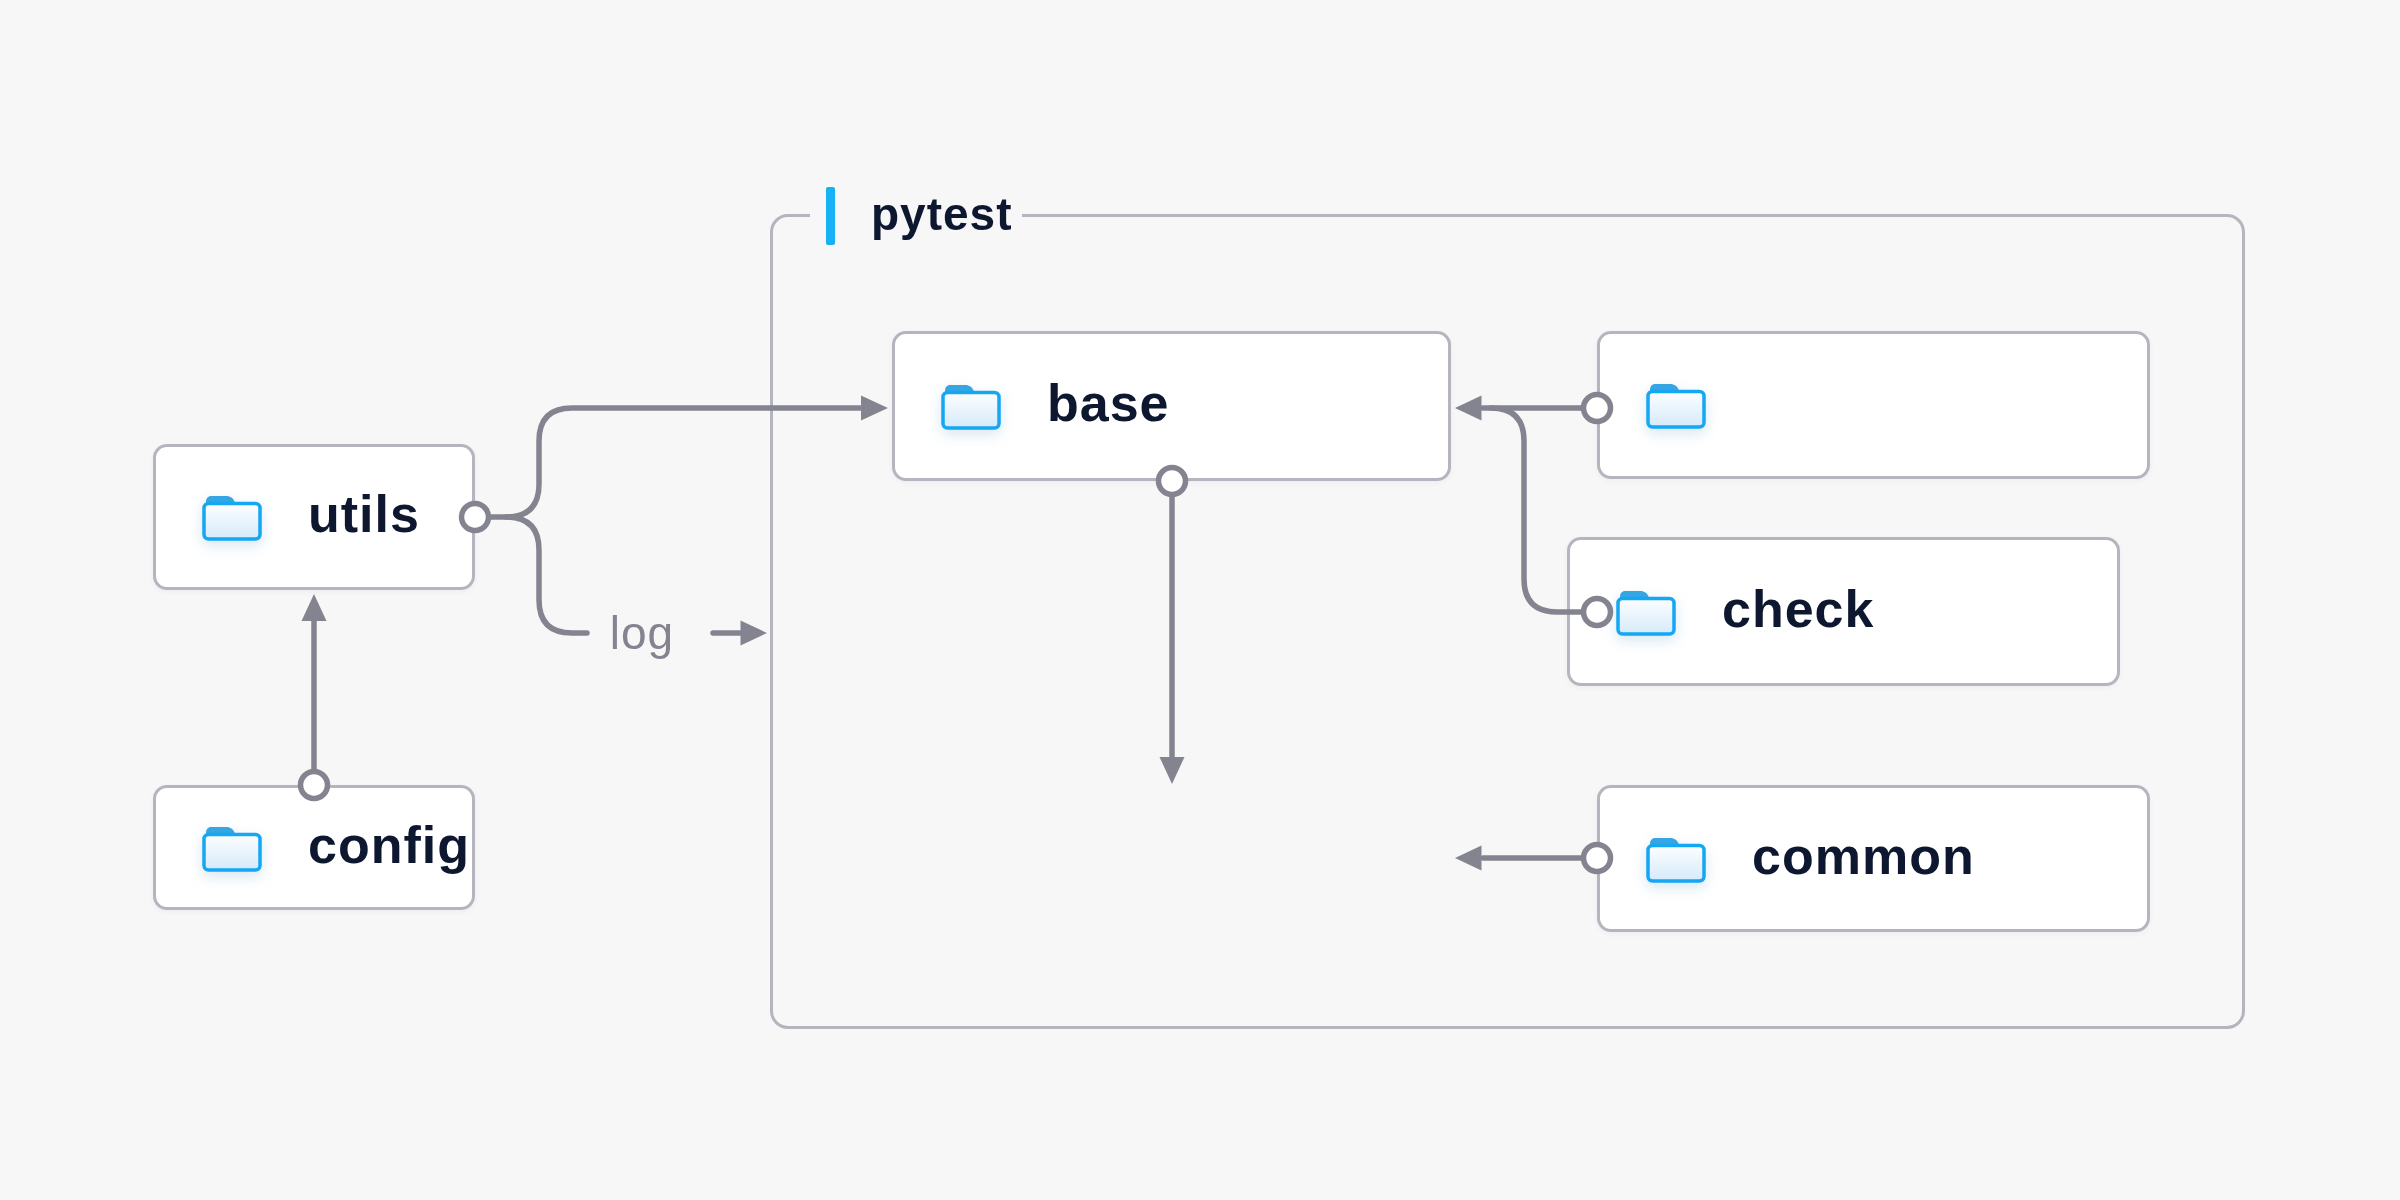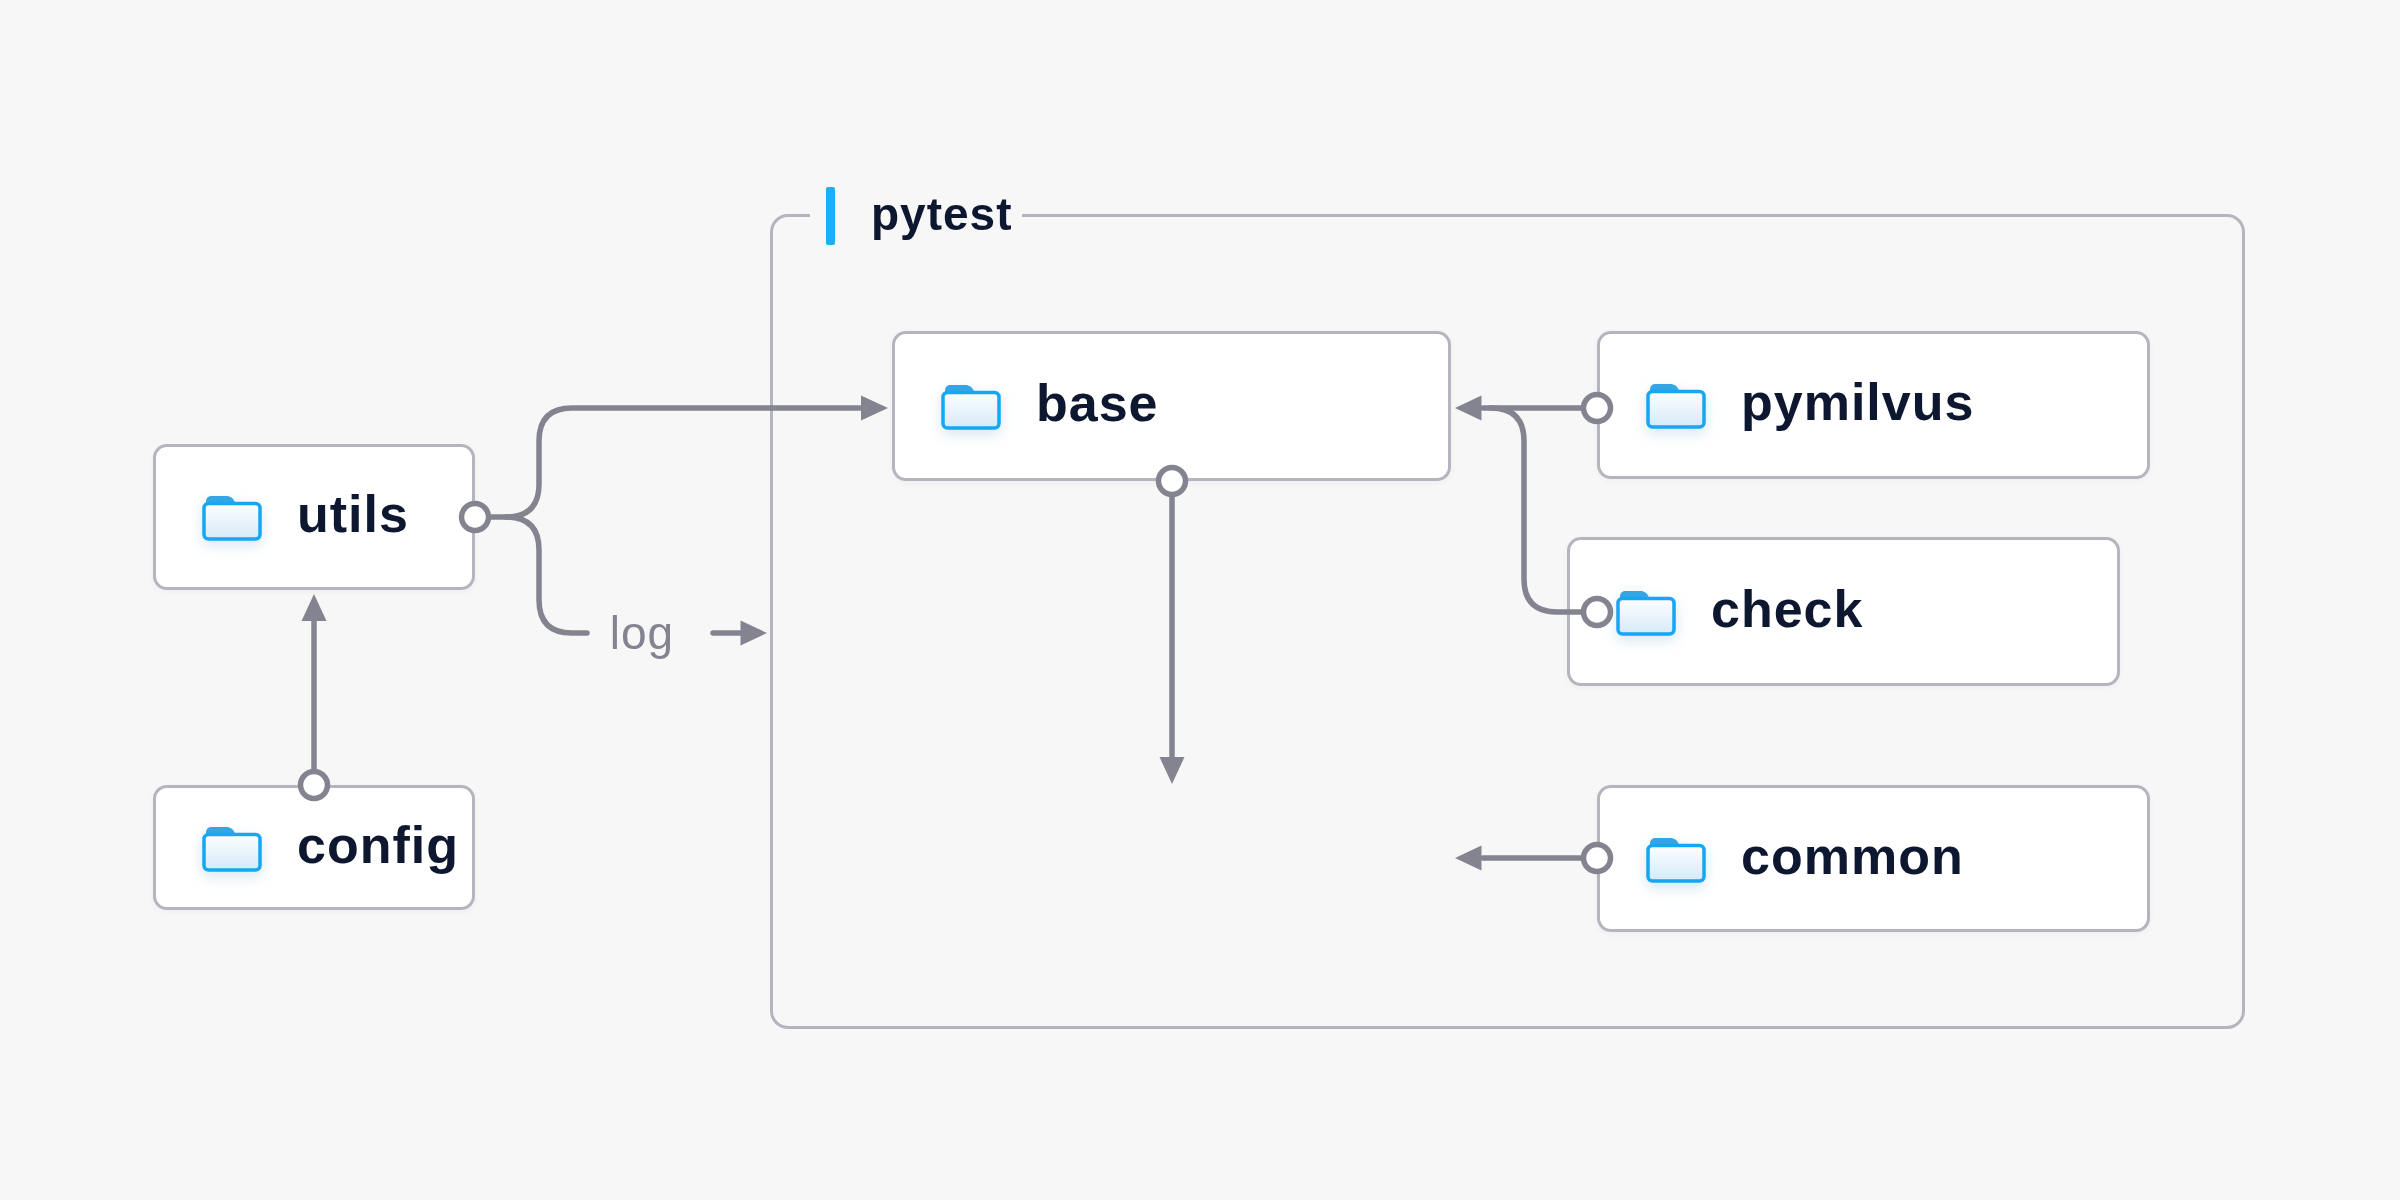--- a/index.html
+++ b/index.html
@@ -13,21 +13,21 @@
   }
   .group-label{
     position:absolute;left:810px;top:185px;height:62px;
     display:flex;align-items:center;gap:36px;background:#f7f7f8;
     padding:0 10px 0 16px;z-index:4;
   }
   .group-bar{width:9px;height:58px;background:#16b2f5;border-radius:2px;}
   .group-text{font-size:46px;font-weight:600;color:#0d1830;letter-spacing:1px;line-height:1;padding-bottom:4px;}
   .node{
     position:absolute;background:#ffffff;border:3px solid #b4b5bf;border-radius:14px;
-    box-sizing:border-box;display:flex;align-items:center;gap:33px;padding-left:44px;
+    box-sizing:border-box;display:flex;align-items:center;gap:44px;padding-left:44px;
     box-shadow:0 2px 6px rgba(16,24,40,0.04);z-index:2;
   }
   .node-utils{left:153px;top:444px;width:322px;height:146px;}
   .node-config{left:153px;top:785px;width:322px;height:125px;}
   .node-base{left:892px;top:331px;width:559px;height:150px;}
   .node-pymilvus{left:1597px;top:331px;width:553px;height:148px;}
   .node-check{left:1567px;top:537px;width:553px;height:149px;align-items:center;}
   .node-testcases{left:892px;top:785px;width:559px;height:147px;}
   .node-common{left:1597px;top:785px;width:553px;height:147px;}
   .folder{width:64px;height:52px;flex:0 0 auto;filter:drop-shadow(0 5px 7px rgba(40,120,180,0.18));}
@@ -121,21 +121,20 @@
   <div class="node node-base">
     <svg class="folder">
         <use href="#folderSym"></use>
       </svg>
     <span class="nlabel">base</span>
   </div>
   <div class="node node-pymilvus">
     <svg class="folder">
         <use href="#folderSym"></use>
       </svg>
-    <span class="nlabel">pymilvus</span>
   </div>
   <div class="node node-check">
     <svg class="folder">
         <use href="#folderSym"></use>
       </svg>
     <span class="nlabel">check</span>
   </div>
   <div class="node node-common">
     <svg class="folder">
         <use href="#folderSym"></use>

